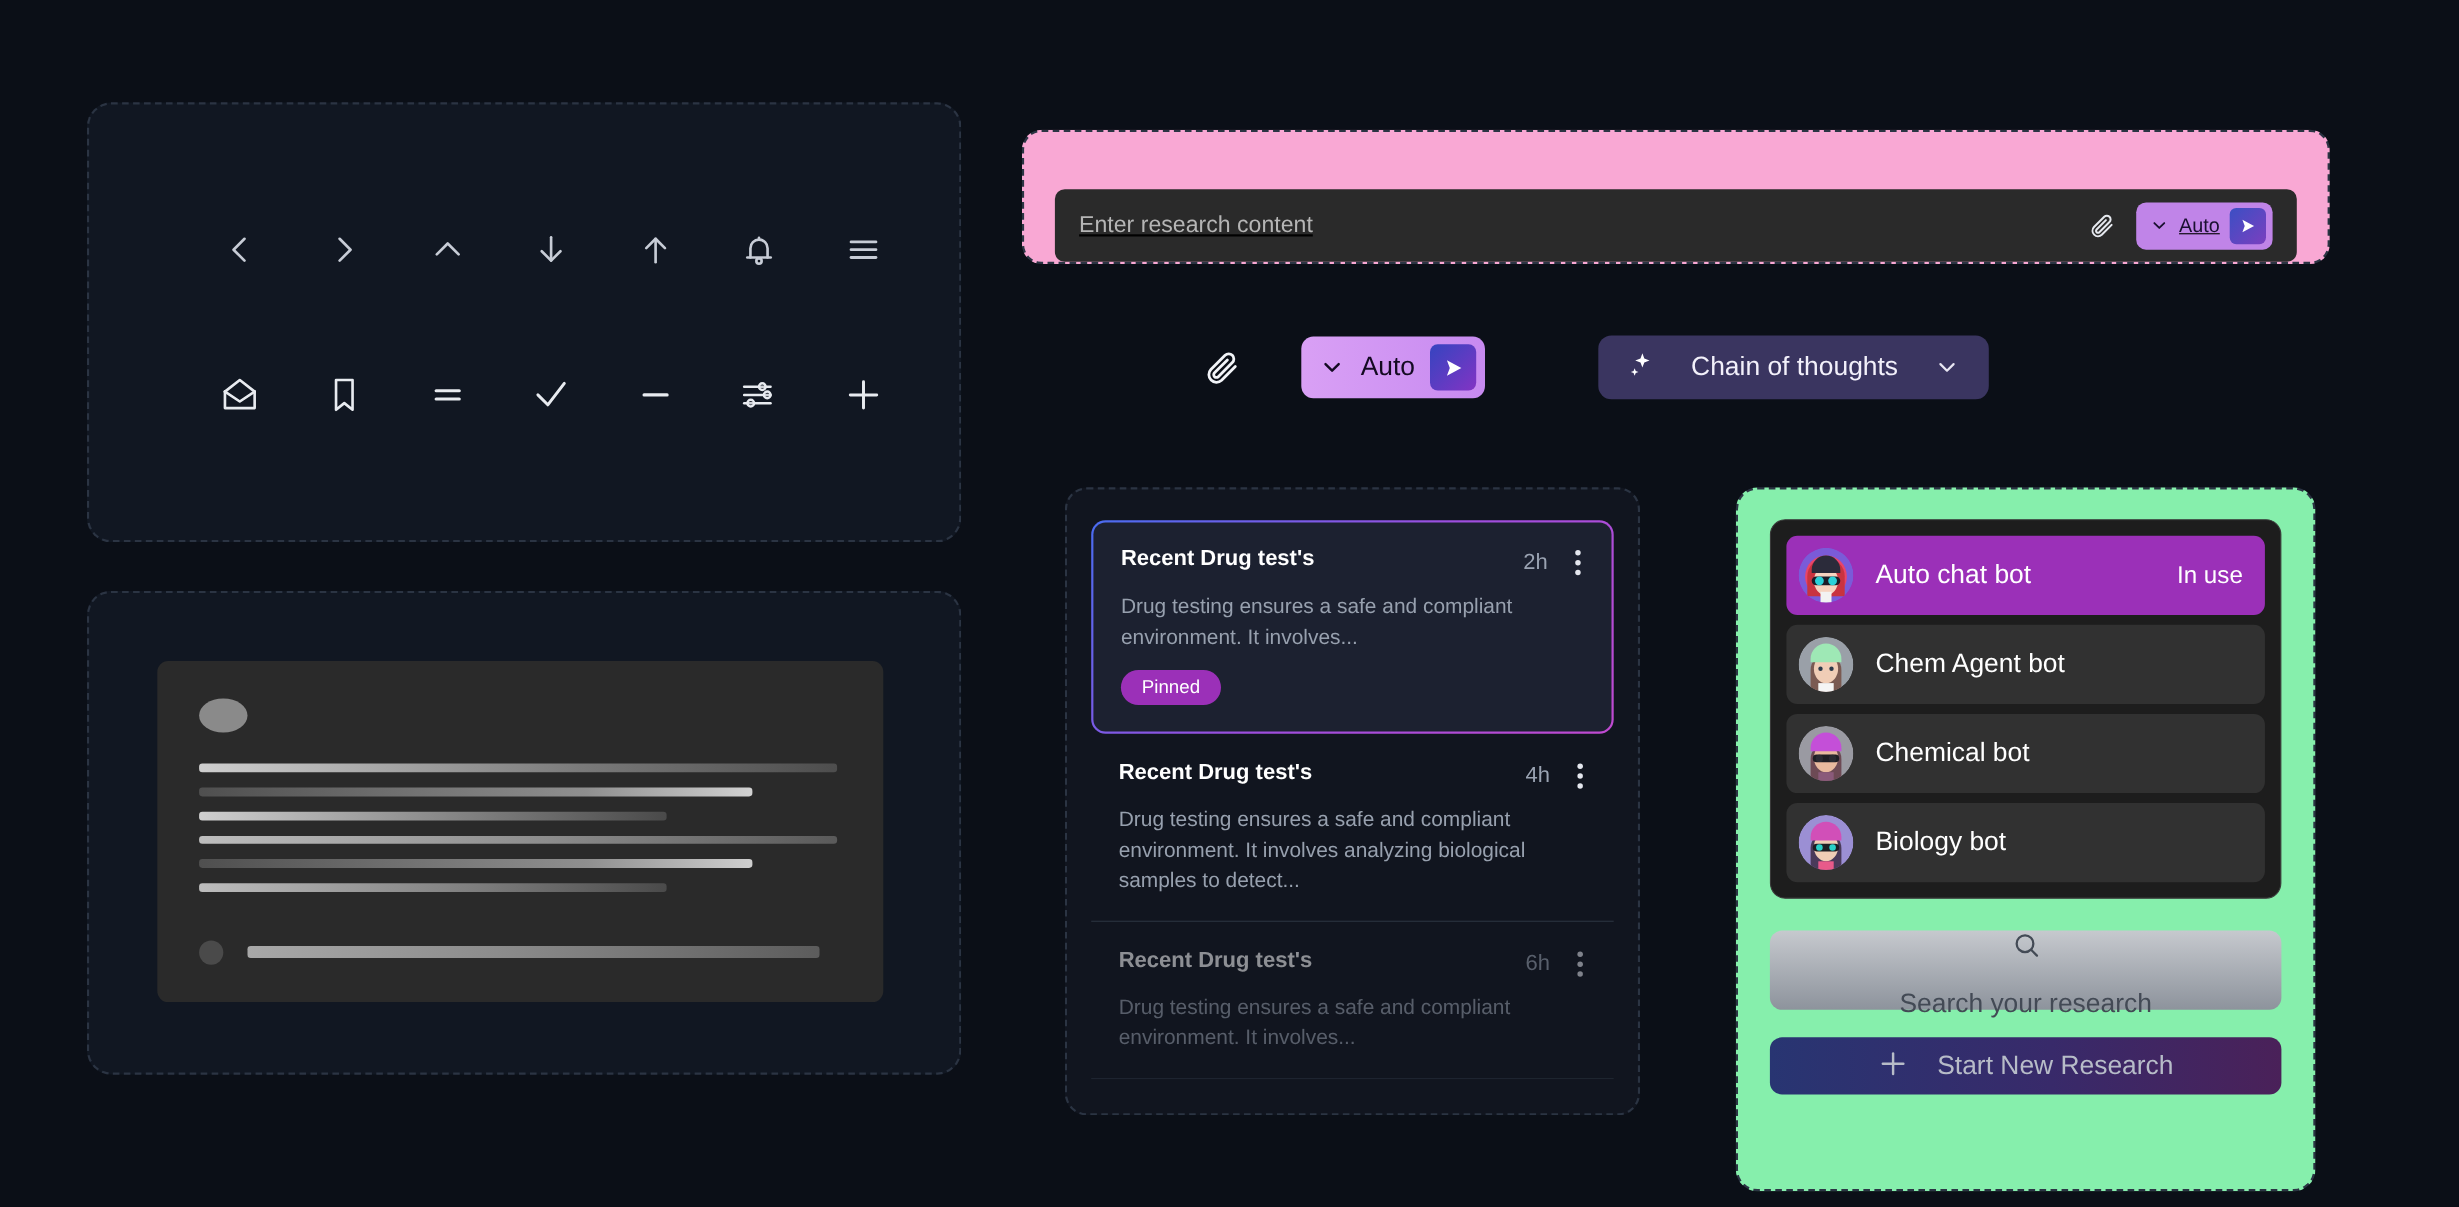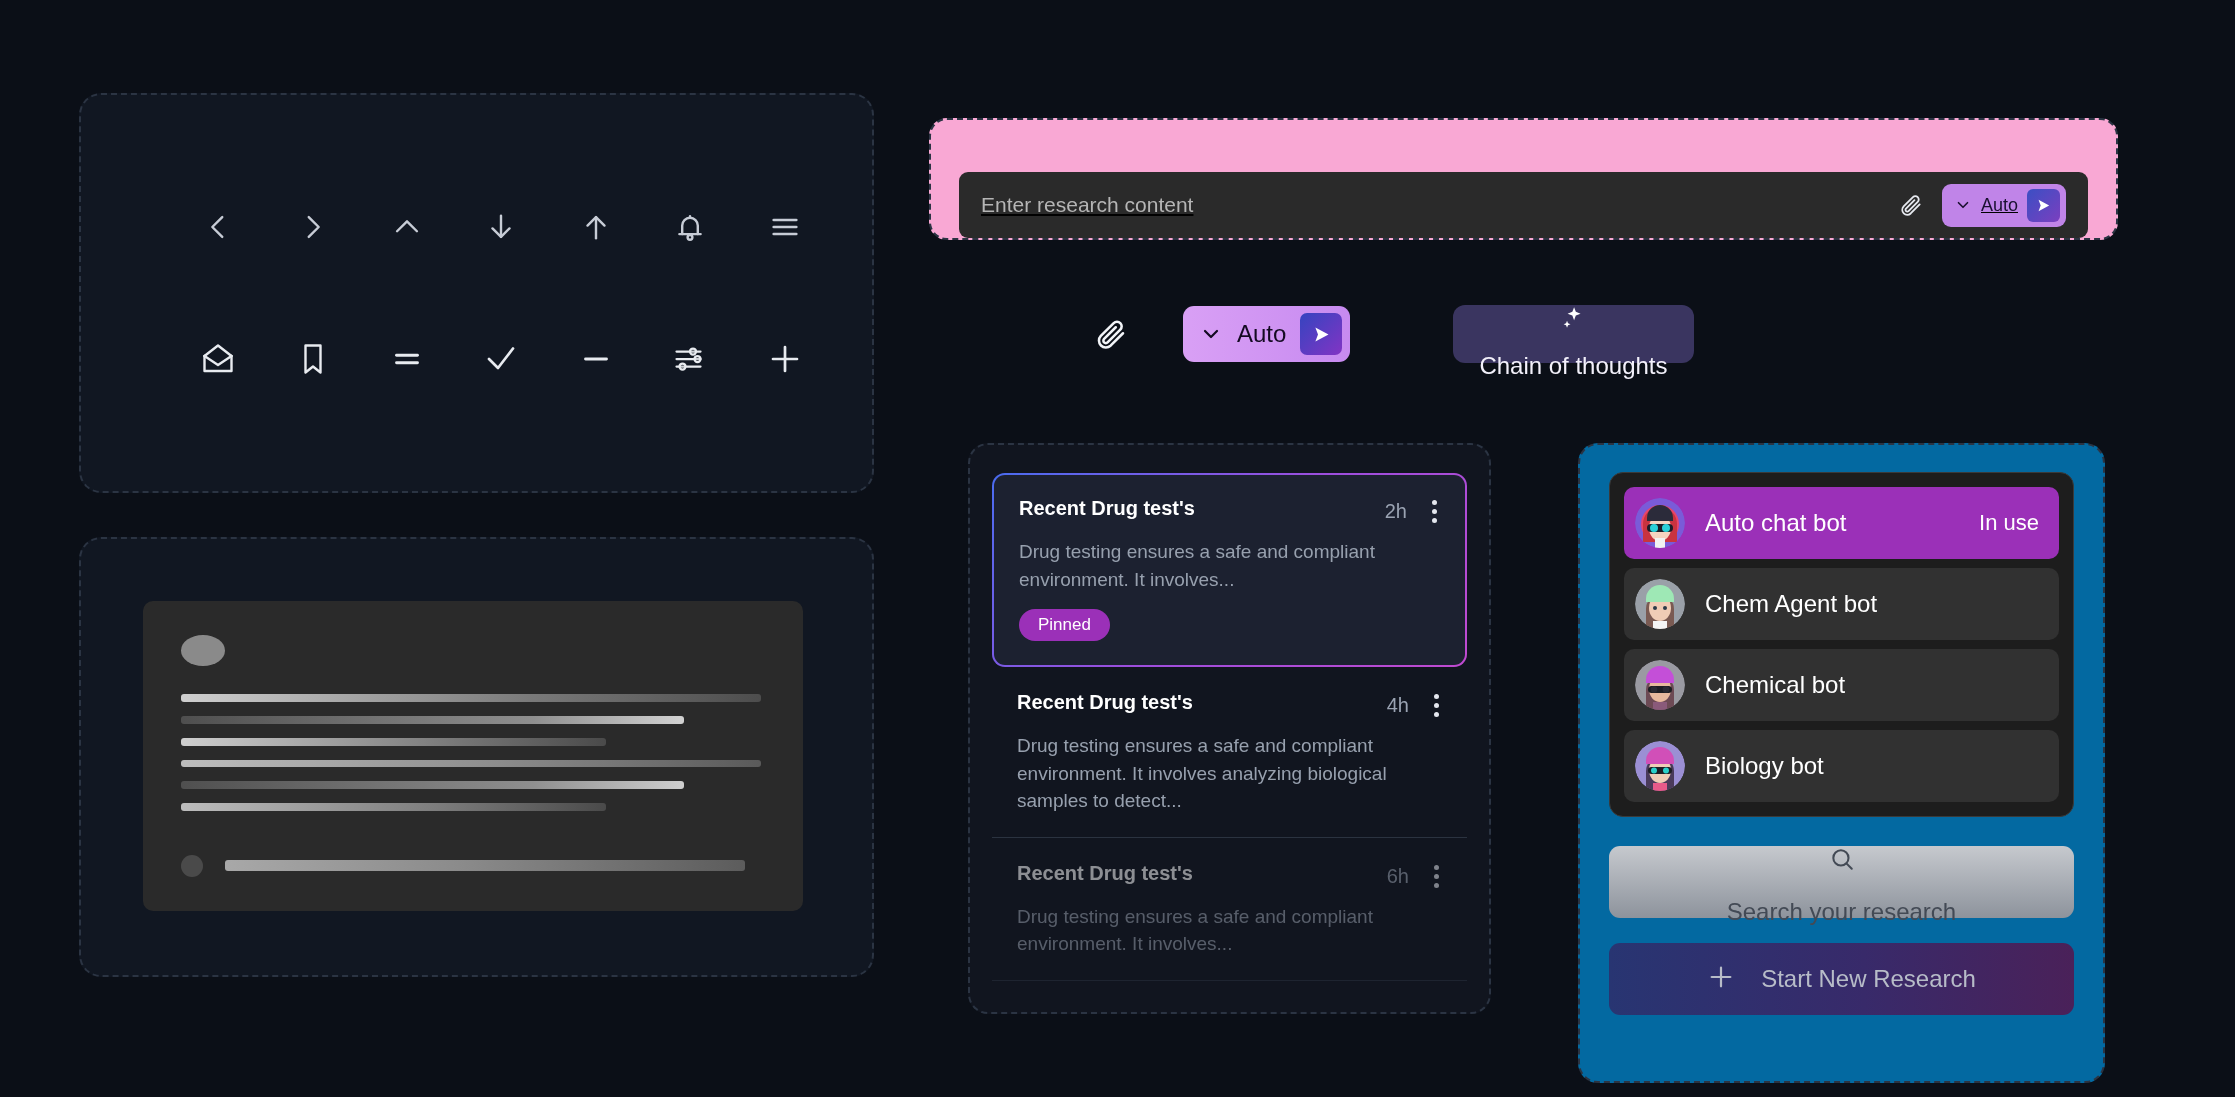--- a/index.html
+++ b/index.html
@@ -208,27 +208,26 @@
   .send-lg {
     width: 42px; height: 42px; border-radius: 7px;
     background: linear-gradient(135deg,#3544c0 0%,#8234c4 100%);
     display: flex; align-items: center; justify-content: center;
   }
 
   .chain-btn {
     margin-left: 103px;
     display: flex;
     align-items: center;
-    gap: 17px;
+    gap: 32px;
     background: #3a3560;
     border-radius: 12px;
     height: 58px;
     padding: 0 26px;
     cursor: pointer;
-    flex-direction: column;
   }
   .chain-btn .lbl { color: #f2f0fa; font-size: 24px; }
 
   
   .cards-frame {
     position: absolute;
     left: 968px;
     top: 443px;
     width: 523px;
     height: 571px;
@@ -285,21 +284,21 @@
 
   
   .bots-frame {
     position: absolute;
     left: 1578px;
     top: 443px;
     width: 527px;
     height: 640px;
     border: 2px dashed #2b3443;
     border-radius: 20px;
-    background: #0369a1;
+    background: #86efac;
     padding: 27px 29px;
   }
 
   .bots-inner {
     background: #1d1d1d;
     border: 1px solid #3a3a3a;
     border-radius: 14px;
     padding: 14px;
   }
 
@@ -332,21 +331,21 @@
     align-items: center;
     gap: 22px;
     padding: 0 26px;
     cursor: text;
     flex-direction: column;
   }
   .search-ph { color: #434a55; font-size: 24px; }
 
   .new-research {
     margin-top: 25px;
-    height: 72px;
+    height: 52px;
     border-radius: 11px;
     background: linear-gradient(90deg,#283572 0%,#382a6a 55%,#4a2159 100%);
     display: flex;
     align-items: center;
     justify-content: center;
     gap: 26px;
     cursor: pointer;
   }
   .new-research .lbl { color: #b7bcc8; font-size: 24px; }
 </style>

